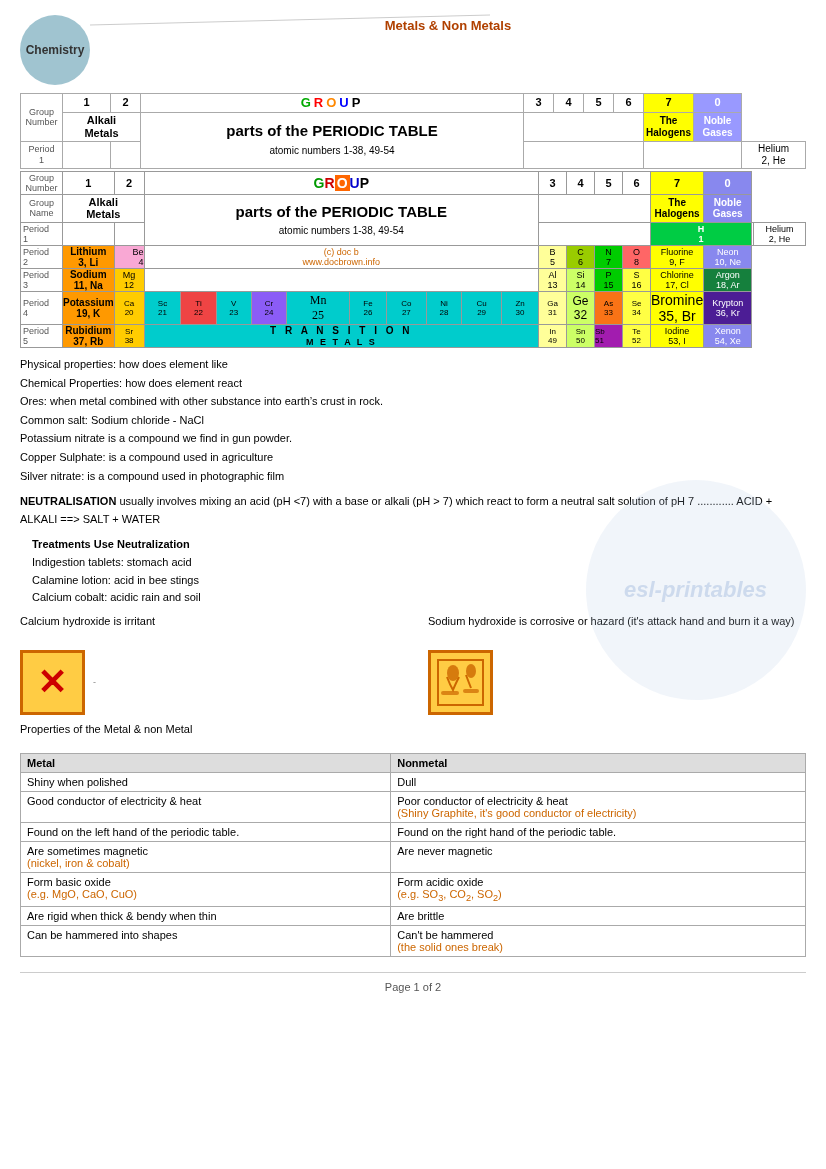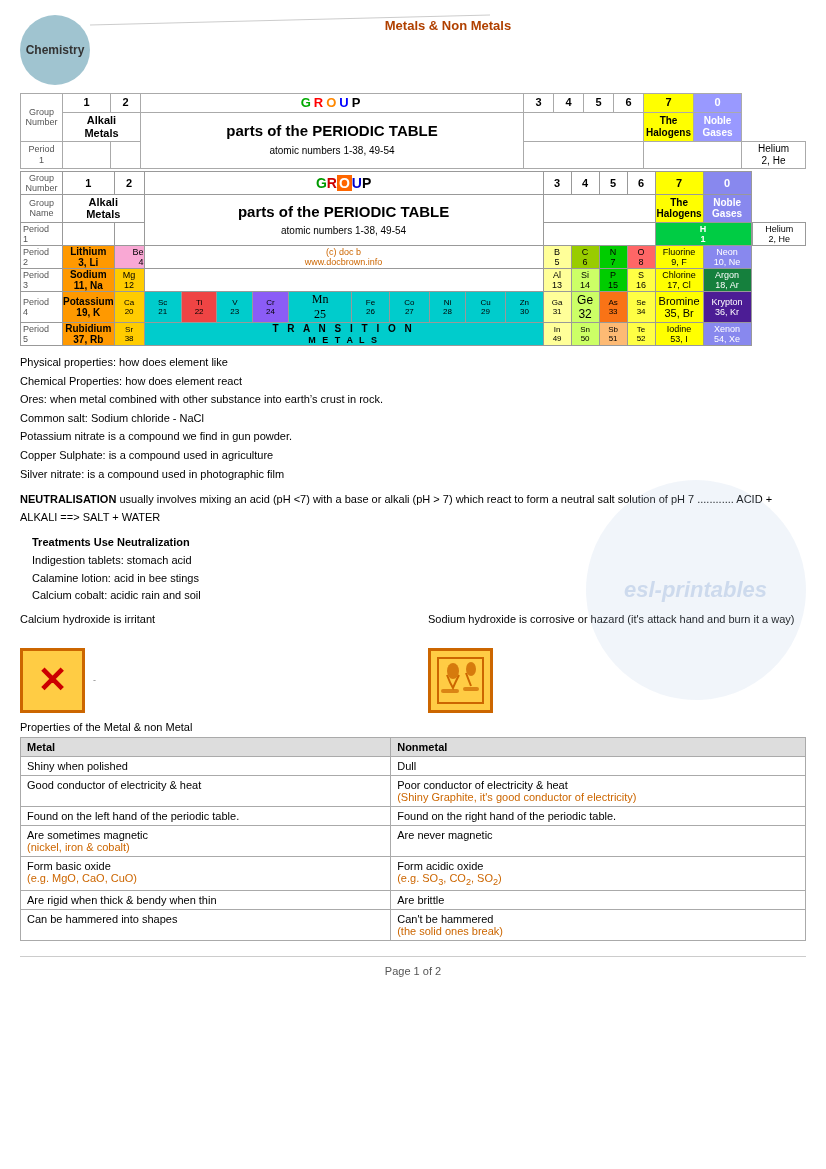--- a/index.html
+++ b/index.html
@@ -131,21 +131,21 @@
       display: flex;
       align-items: center;
       justify-content: center;
       font-size: 28px;
       color: #cc6600;
     }
 
     
     .properties-table-label {
       font-size: 11px;
-      margin: 8px 0 4px 0;
+      margin: 8px 0 18px 0;
     }
     table.prop-table {
       border-collapse: collapse;
       width: 100%;
       font-size: 11px;
     }
     table.prop-table td, table.prop-table th {
       border: 1px solid #aaa;
       padding: 3px 6px;
       vertical-align: top;
@@ -308,32 +308,32 @@
         <td style="border:1px solid #999;background:#00cccc;font-size:12px;text-align:center;font-family:Liberation Serif, serif;">Mn<br>25</td>
         <td style="border:1px solid #999;background:#00cccc;font-size:8px;text-align:center;">Fe<br>26</td>
         <td style="border:1px solid #999;background:#00cccc;font-size:8px;text-align:center;">Co<br>27</td>
         <td style="border:1px solid #999;background:#00cccc;font-size:8px;text-align:center;">Ni<br>28</td>
         <td style="border:1px solid #999;background:#00cccc;font-size:8px;text-align:center;">Cu<br>29</td>
         <td style="border:1px solid #999;background:#00cccc;font-size:8px;text-align:center;">Zn<br>30</td>
         <td style="border:1px solid #999;background:#ffff99;font-size:8px;text-align:center;">Ga<br>31</td>
         <td style="border:1px solid #999;background:#ccff66;font-size:12px;text-align:center;">Ge<br>32</td>
         <td style="border:1px solid #999;background:#f97316;font-size:8px;text-align:center;">As<br>33</td>
         <td style="border:1px solid #999;background:#ffff44;font-size:8px;text-align:center;">Se<br>34</td>
-        <td style="border:1px solid #999;background:#ffff00;font-size:11px;text-align:center;">Bromine<br>35, Br</td>
+        <td style="border:1px solid #999;background:#ffff00;font-size:14px;text-align:center;">Bromine<br>35, Br</td>
         <td style="border:1px solid #999;background:#4c1d95;color:#fff;font-size:9px;text-align:center;">Krypton<br>36, Kr</td>
       </tr>
 
       <tr style="height:22px;">
         <td style="border:1px solid #999;padding:1px 2px;font-size:9px;color:#555;">Period<br>5</td>
         <td style="border:1px solid #999;background:#ff9900;font-weight:bold;font-size:10px;text-align:center;">Rubidium<br>37, Rb</td>
         <td style="border:1px solid #999;background:#ffcc00;font-size:8px;text-align:center;">Sr<br>38</td>
         <td colspan="10" style="border:1px solid #999;background:#00cccc;font-size:10px;text-align:center;letter-spacing:3px;font-weight:bold;">T R A N S I T I O N<br><span style="font-size:9px;letter-spacing:2px;">M E T A L S</span></td>
         <td style="border:1px solid #999;background:#ffff99;font-size:8px;text-align:center;">In<br>49</td>
         <td style="border:1px solid #999;background:#ccff66;font-size:8px;text-align:center;">Sn<br>50</td>
-        <td style="border:1px solid #999;background:#fdba74;font-size:8px;text-align:center;">Sb<br>51</td>
+        <td style="border:1px solid #999;background:#a21caf;font-size:8px;text-align:left;">Sb<br>51</td>
         <td style="border:1px solid #999;background:#ffff44;font-size:8px;text-align:center;">Te<br>52</td>
         <td style="border:1px solid #999;background:#ffff00;font-size:9px;text-align:center;">Iodine<br>53, I</td>
         <td style="border:1px solid #999;background:#8888ee;color:#fff;font-size:9px;text-align:center;">Xenon<br>54, Xe</td>
       </tr>
     </tbody>
       </table>
   </div>
 
   <div class="content-section">
     <p>Physical properties: how does element like</p>

